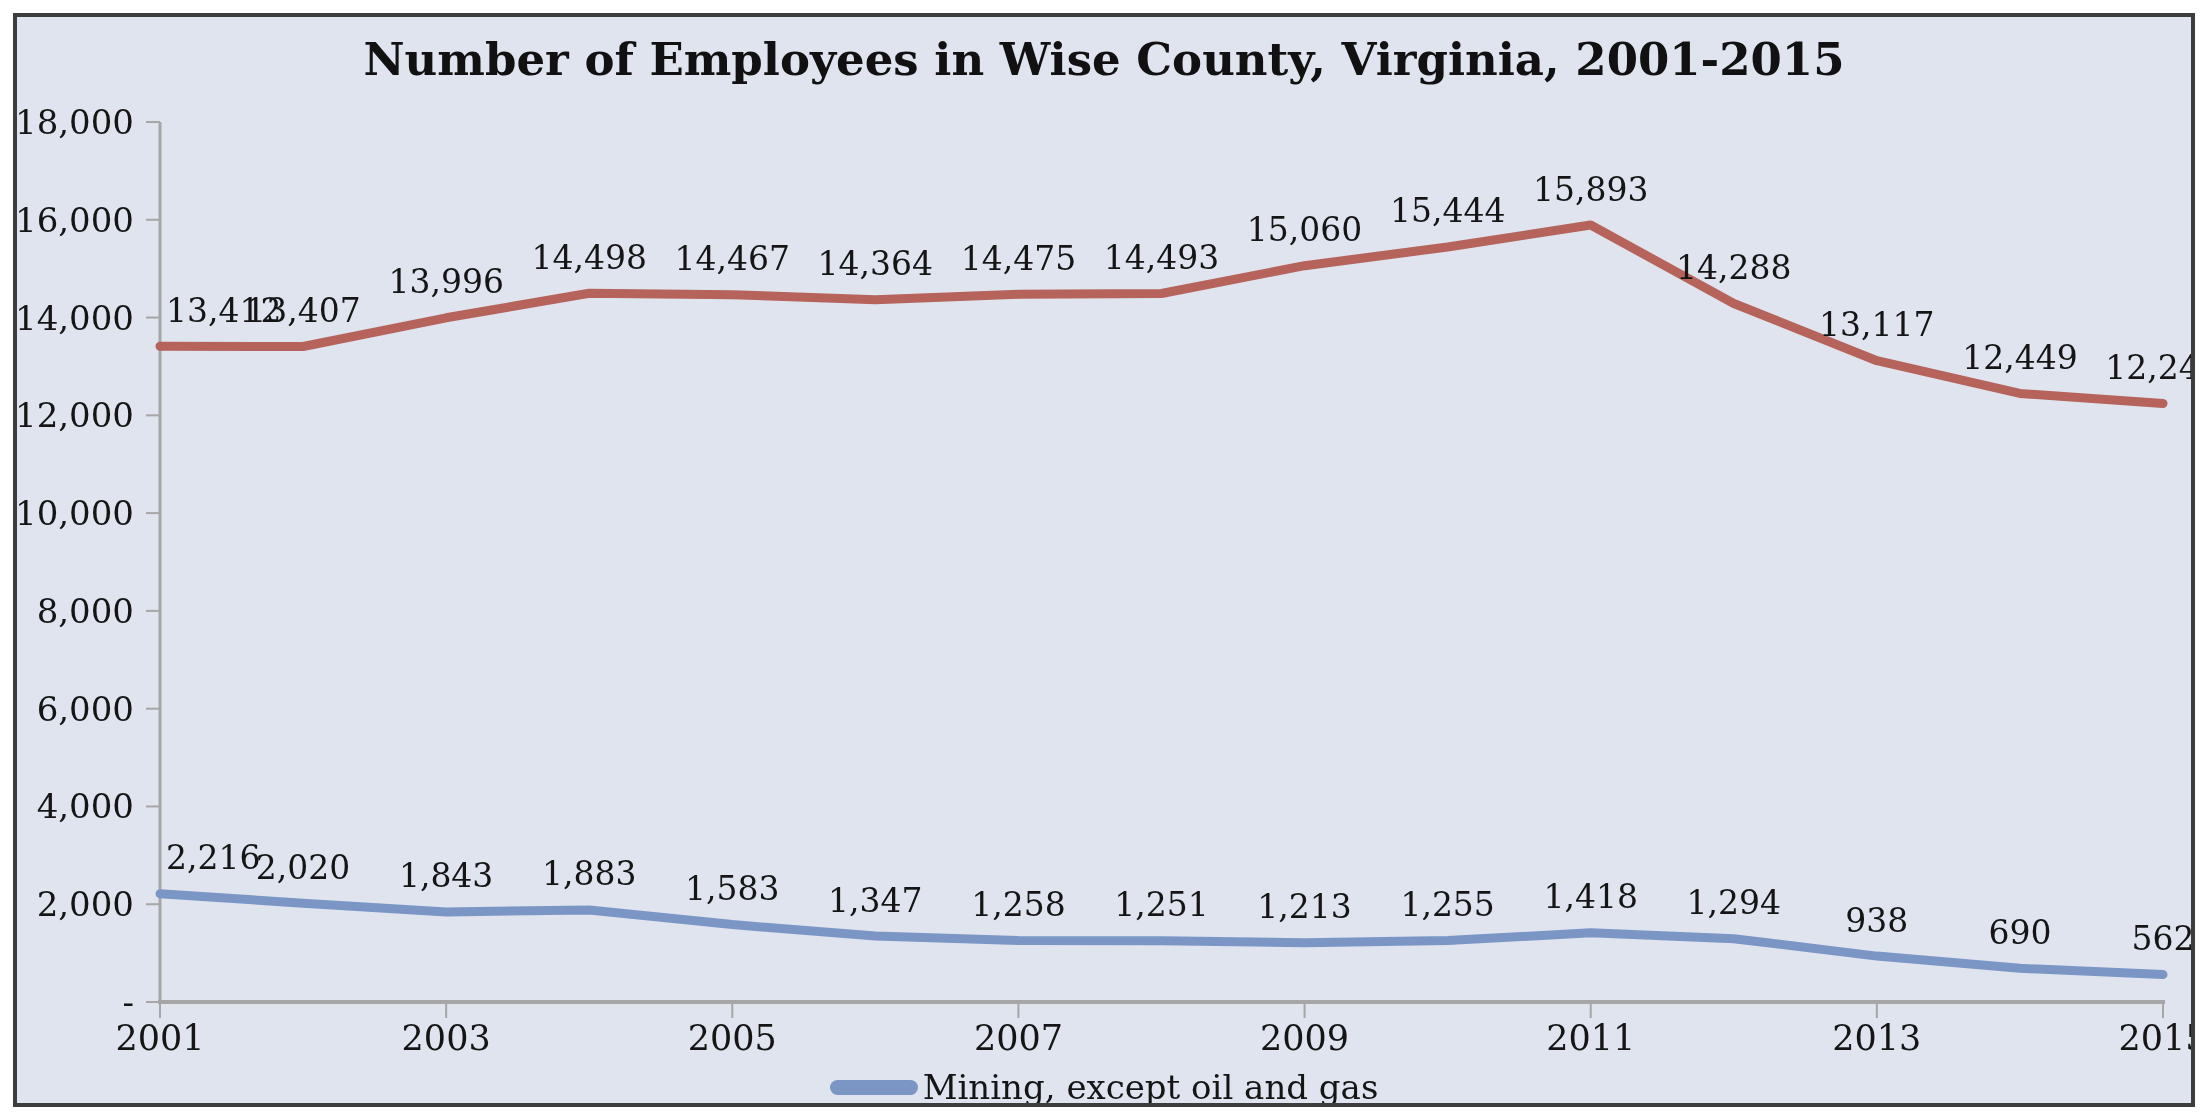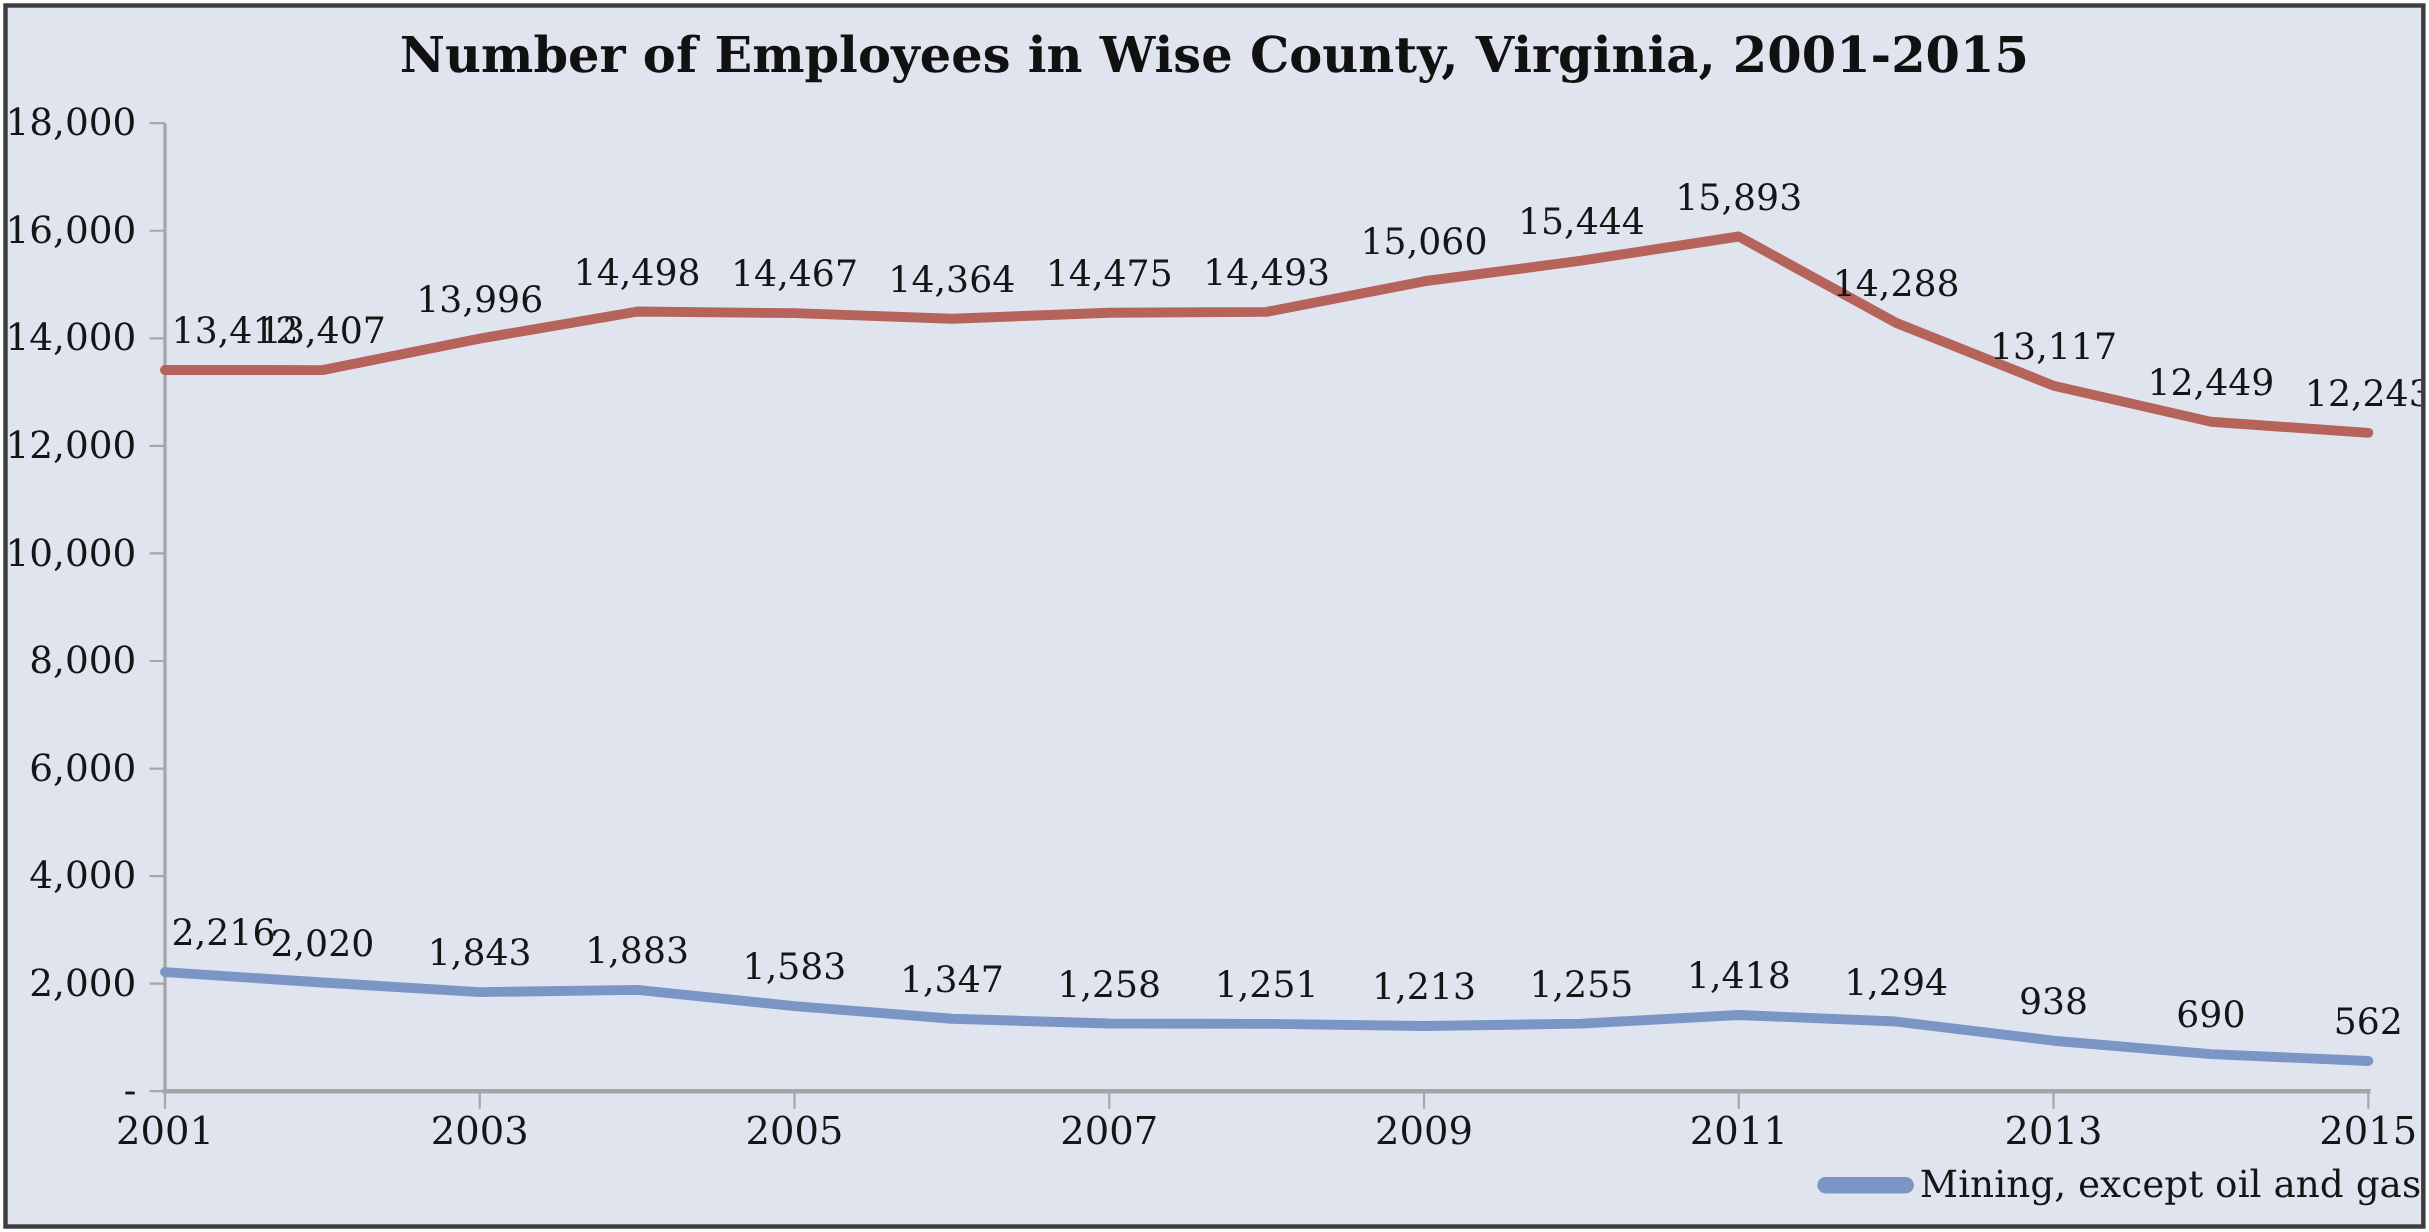--- a/index.html
+++ b/index.html
@@ -2,21 +2,21 @@
 <html><head>
 <meta charset="utf-8">
 <style>
   html, body { margin: 0; padding: 0; background: #ffffff; }
   .frame {
     position: relative;
     width: 2208px;
     height: 1120px;
     box-sizing: border-box;
     background: #ffffff;
-    padding: 3px;
+    padding: 13px;
     font-family: "DejaVu Serif", "Liberation Serif", serif;
   }
   .chart-area {
     position: relative;
     width: 100%;
     height: 100%;
     box-sizing: border-box;
     border: 4px solid #3d3d3d;
     background: #dfe4ef;
     overflow: hidden;
@@ -39,21 +39,20 @@
   }
   .legend {
     position: absolute;
     left: 0;
     top: 1050px;
     width: 100%;
     display: flex;
     justify-content: center;
     align-items: flex-end;
     gap: 42px;
-    flex-direction: column;
   }
   .legend-item {
     display: flex;
     align-items: center;
   }
   .legend-swatch {
     width: 88px;
     height: 15px;
     border-radius: 8px;
     margin-right: 5px;

